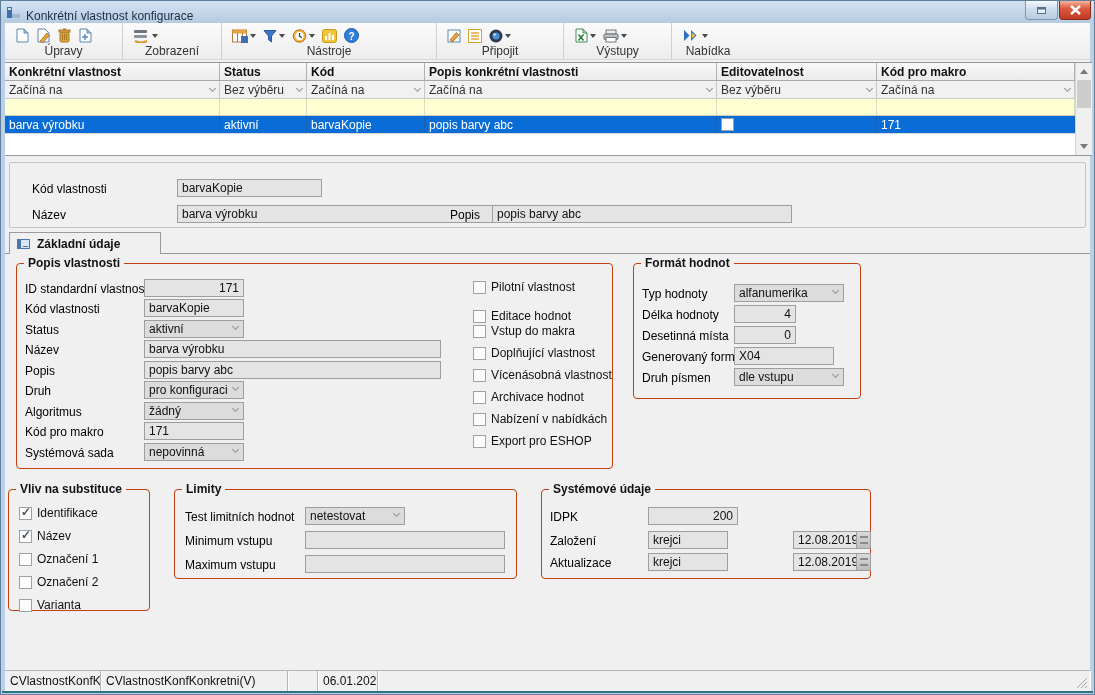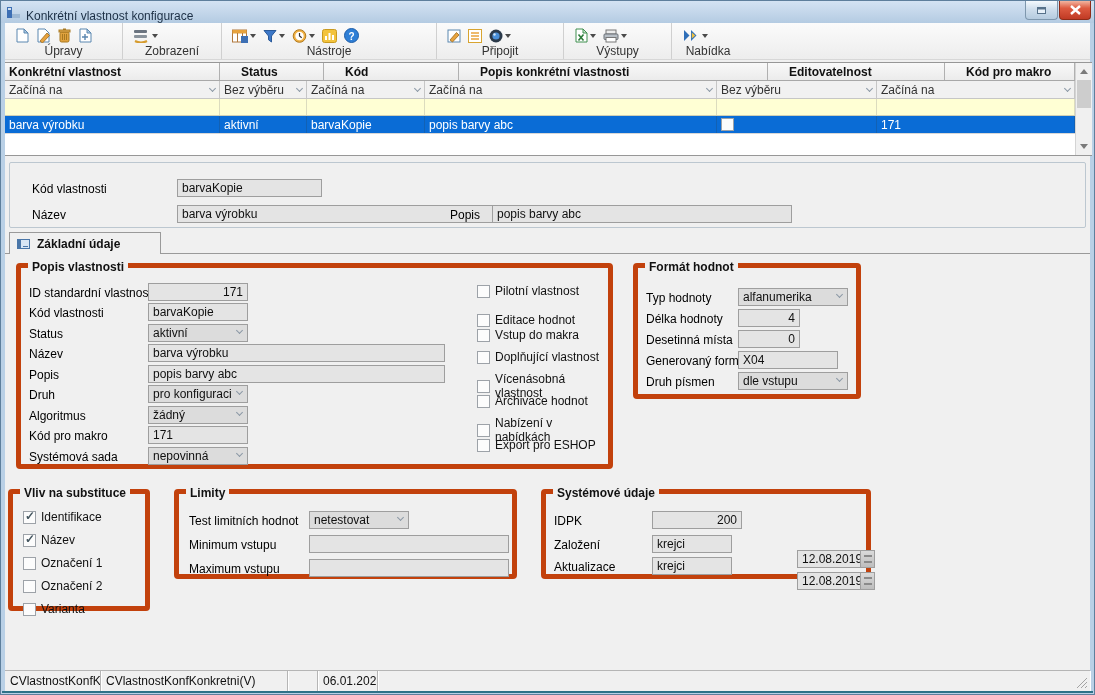--- a/index.html
+++ b/index.html
@@ -25,21 +25,21 @@
   .tlabel { text-align:center; color:#333; font-size:12px; line-height:13px; }
   .tbtn { display:flex; align-items:center; gap:2px; cursor:default; }
   .tcaret { width:0; height:0; border-left:3px solid transparent; border-right:3px solid transparent; border-top:4px solid #4a4a4a; }
 
   
   .grid { position:absolute; top:39px; left:0; width:1087px; height:94px; background:#fff; border-top:1px solid #979797; border-bottom:1px solid #979797; }
   .g-rows { position:absolute; left:0; top:0; right:17px; bottom:0; display:flex; flex-direction:column; }
   .g-row { display:flex; }
   .gcell { border-right:1px solid #c6c6c6; padding:0 4px; overflow:hidden; white-space:nowrap; display:flex; align-items:center; }
   .c0{width:215px;} .c1{width:87px;} .c2{width:118px;} .c3{width:292px;} .c4{width:160px;} .c5{flex:1;}
-  .g-header { height:18px; background:linear-gradient(#f9f9f9,#ebebeb); border-bottom:1px solid #a8a8a8; font-weight:bold;gap:17px; }
+  .g-header { height:18px; background:linear-gradient(#f9f9f9,#ebebeb); border-bottom:1px solid #a8a8a8; font-weight:bold; }
   .g-header .gcell { border-right:1px solid #b0b0b0; }
   .g-filter { height:18px; background:#f1f1f1; border-bottom:1px solid #c6c6c6; }
   .g-filter .gcell { justify-content:space-between; color:#333; }
   .dd-caret { width:5px; height:5px; border-left:1px solid #8b98a6; border-bottom:1px solid #8b98a6; transform:rotate(-45deg); margin-top:-3px; flex:none; }
   .g-yellow { height:17px; background:#ffffd4; border-bottom:1px solid #cfcfb6; }
   .g-yellow .gcell { border-right:1px solid #dcdcbe; }
   .g-data { height:18px; background:#0a6cd6; color:#fff; border-bottom:1px solid #d7d7d7; }
   .g-data .gcell { border-right:1px solid #1261b4; }
   .g-empty { flex:1; background:#fff; }
   .g-sb { position:absolute; top:0; right:0; bottom:0; width:17px; background:#f0f0f0; border-left:1px solid #d4d4d4; }
@@ -53,33 +53,33 @@
   .cb { width:13px; height:13px; border:1px solid #9da2a8; background:#fcfcfc; position:relative; flex:none; display:inline-block; }
   .cb .mark { position:absolute; top:-3px; left:1px; font-size:12px; font-weight:bold; color:#44565f; }
   .cbrow { position:absolute; display:flex; align-items:center; gap:5px; }
 
   
   .lbl { position:absolute; line-height:18px; color:#000; white-space:nowrap; }
   .fld { position:absolute; height:18px; line-height:16px; background:#e4e4e4; border:1px solid #9e9e9e; padding:0 4px; color:#101010; overflow:hidden; white-space:nowrap; }
   .fld.num { text-align:right; }
   .fld.dd { background:#dcdcdc; padding-right:1px; }
   .fld.dd .dd-caret { position:absolute; right:5px; top:6px; }
-  .fld.date { padding-right:17px;margin-top:15px; }
+  .fld.date { padding-right:17px; }
   .cal-btn { position:absolute; right:0; top:0; bottom:0; width:14px; background:linear-gradient(#dadada,#bdbdbd); border-left:1px solid #9e9e9e; display:flex; flex-direction:column; align-items:center; justify-content:space-evenly; }
   .cal-btn i { display:block; width:8px; height:2px; background:#8a8a8a; }
 
   
   .hdr-panel { position:absolute; left:4px; top:139px; width:1077px; height:66px; background:#f0f0f0; border:1px solid #bcc7d0; border-radius:2px; }
 
   
   .tab { position:absolute; left:4px; top:209px; height:22px; width:152px; background:#f0f0f0; border:1px solid #9a9a9a; border-bottom:none; display:flex; align-items:center; gap:5px; padding-left:7px; font-weight:bold; z-index:2; }
   .tabline { position:absolute; left:0; right:0; top:230px; border-top:1px solid #9a9a9a; z-index:1; }
 
   
-  .group { position:absolute; border:5px solid #c2410c; border-radius:4px; }
+  .group { position:absolute; border:1px solid #c2410c; border-radius:4px; }
   .gtitle { position:absolute; top:-8px; left:7px; background:#f0f0f0; padding:0 4px; font-weight:bold; white-space:nowrap; }
 
   
   .statusbar { position:absolute; left:0; right:0; bottom:0; height:21px; background:#f0f0f0; border-top:1px solid #b5b5b5; display:flex; font-size:12px; align-items:stretch; }
   .sb-cell { border-right:1px solid #b5b5b5; box-shadow:1px 0 0 #fff; padding:3px 5px 0 5px; overflow:hidden; white-space:nowrap; }
   .sb-c1{width:96px;} .sb-c2{width:187px;} .sb-c3{width:30px;} .sb-c4{width:60px; text-align:center;} .sb-rest{flex:1; border-right:none; position:relative;}
   .grip { position:absolute; right:2px; bottom:2px; }
 </style>
 </head>
 <body>

